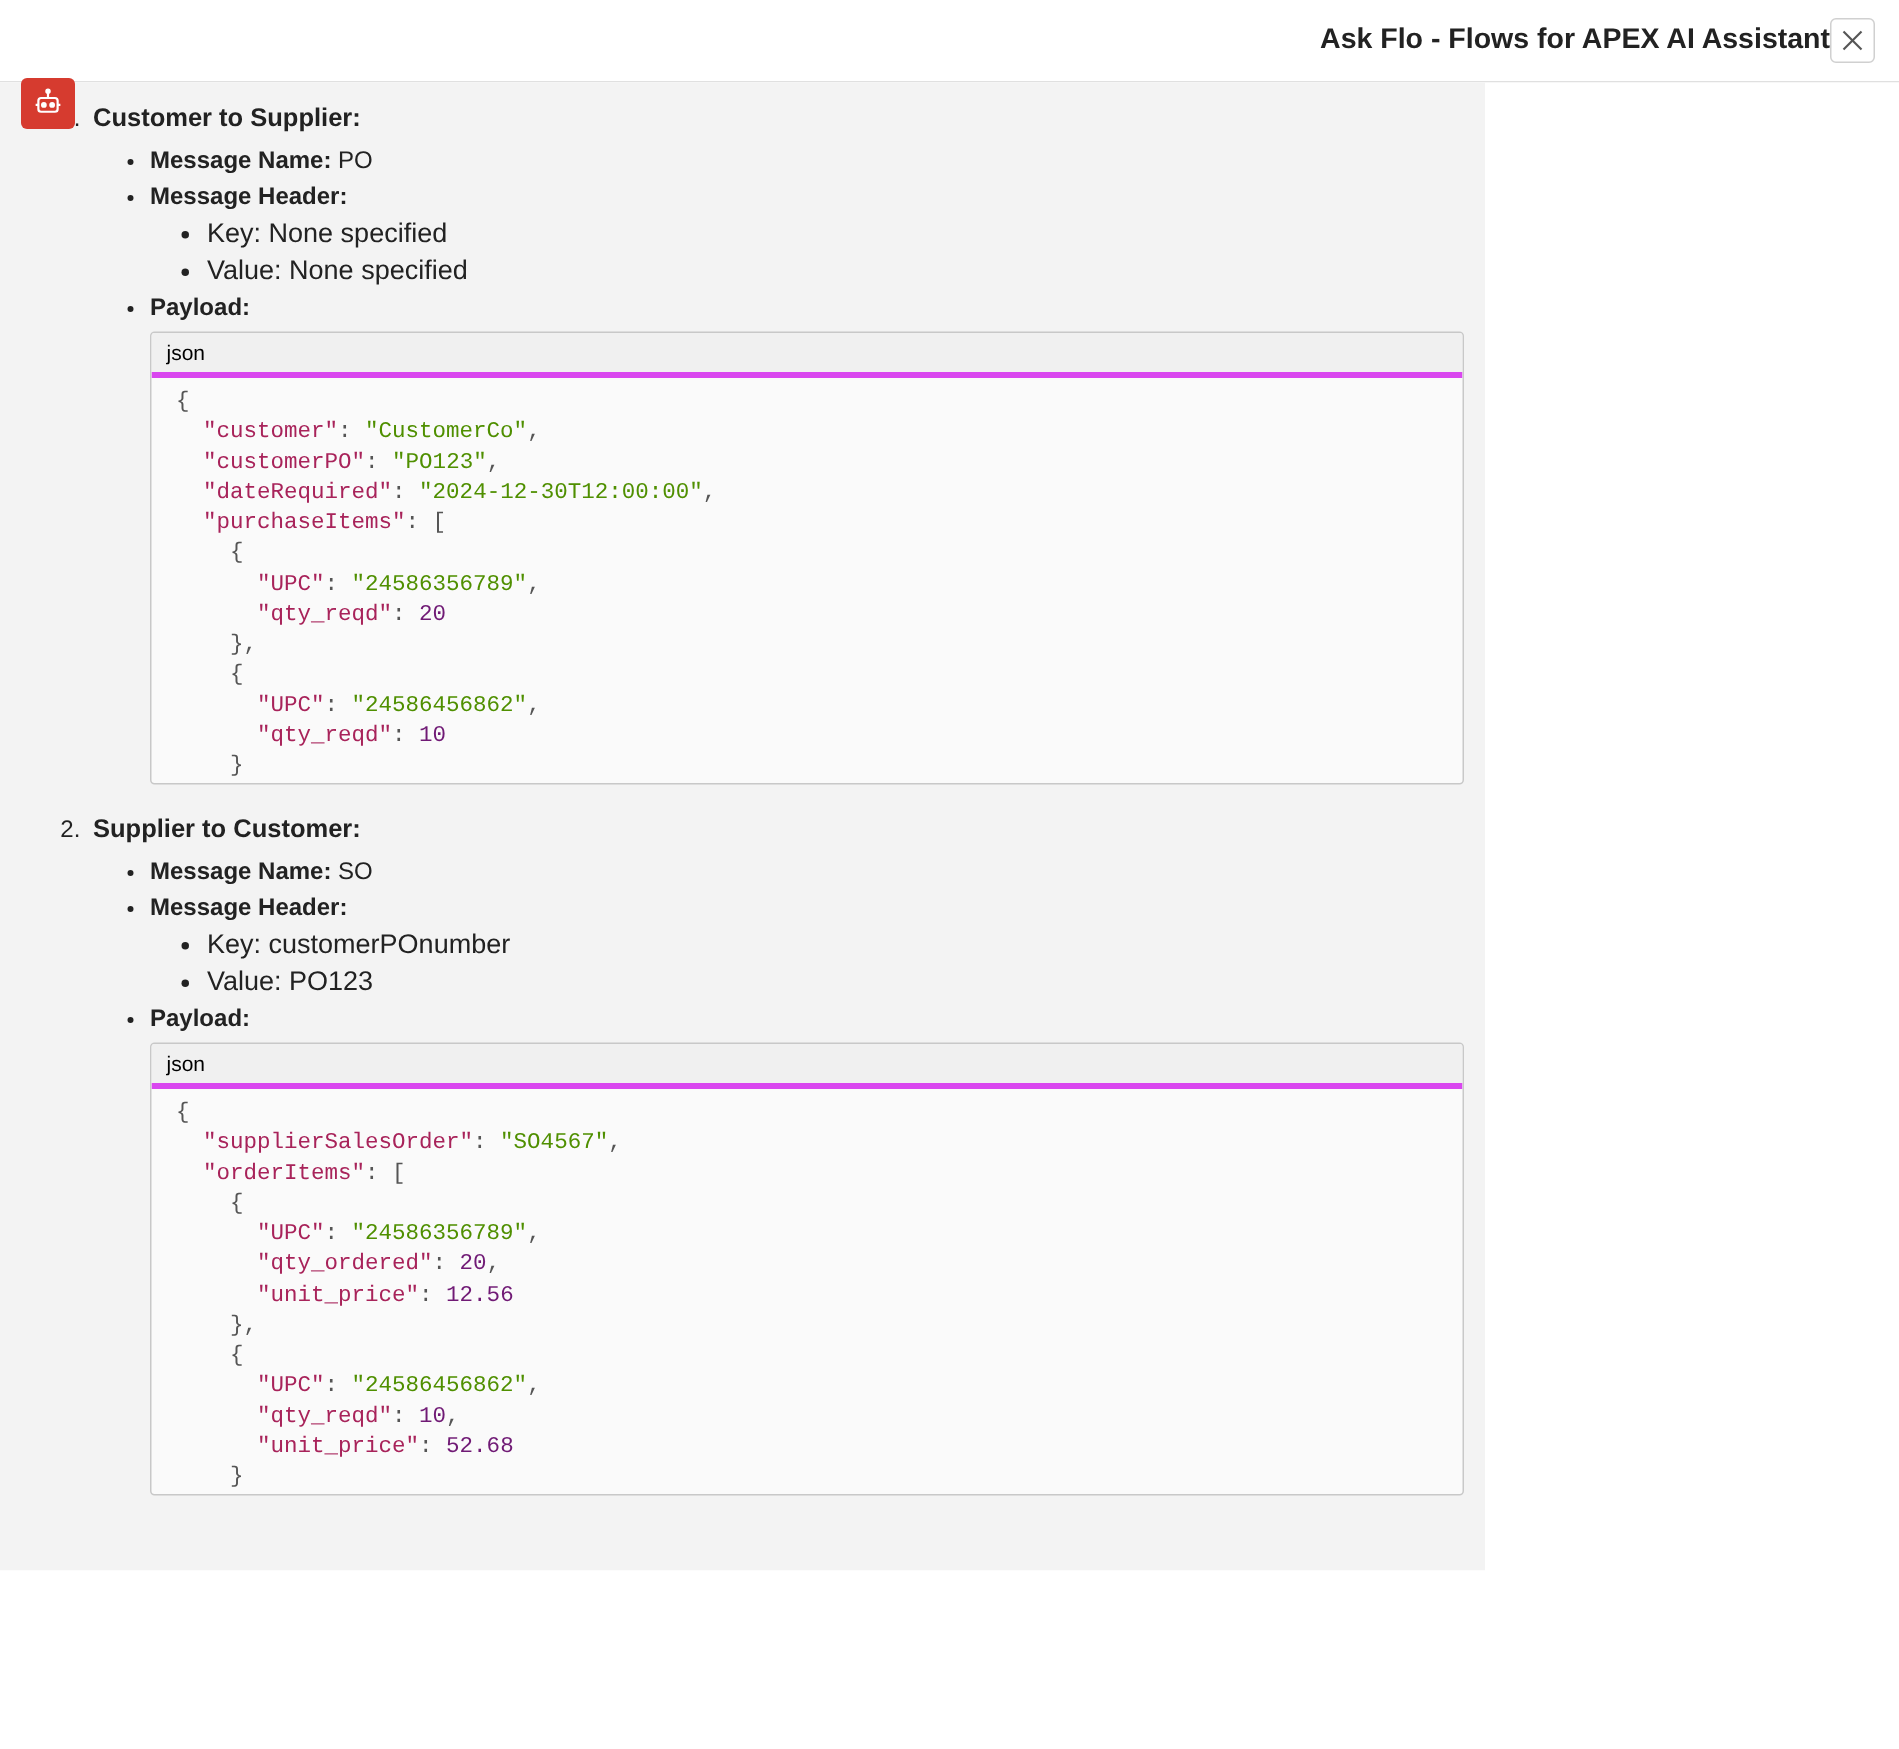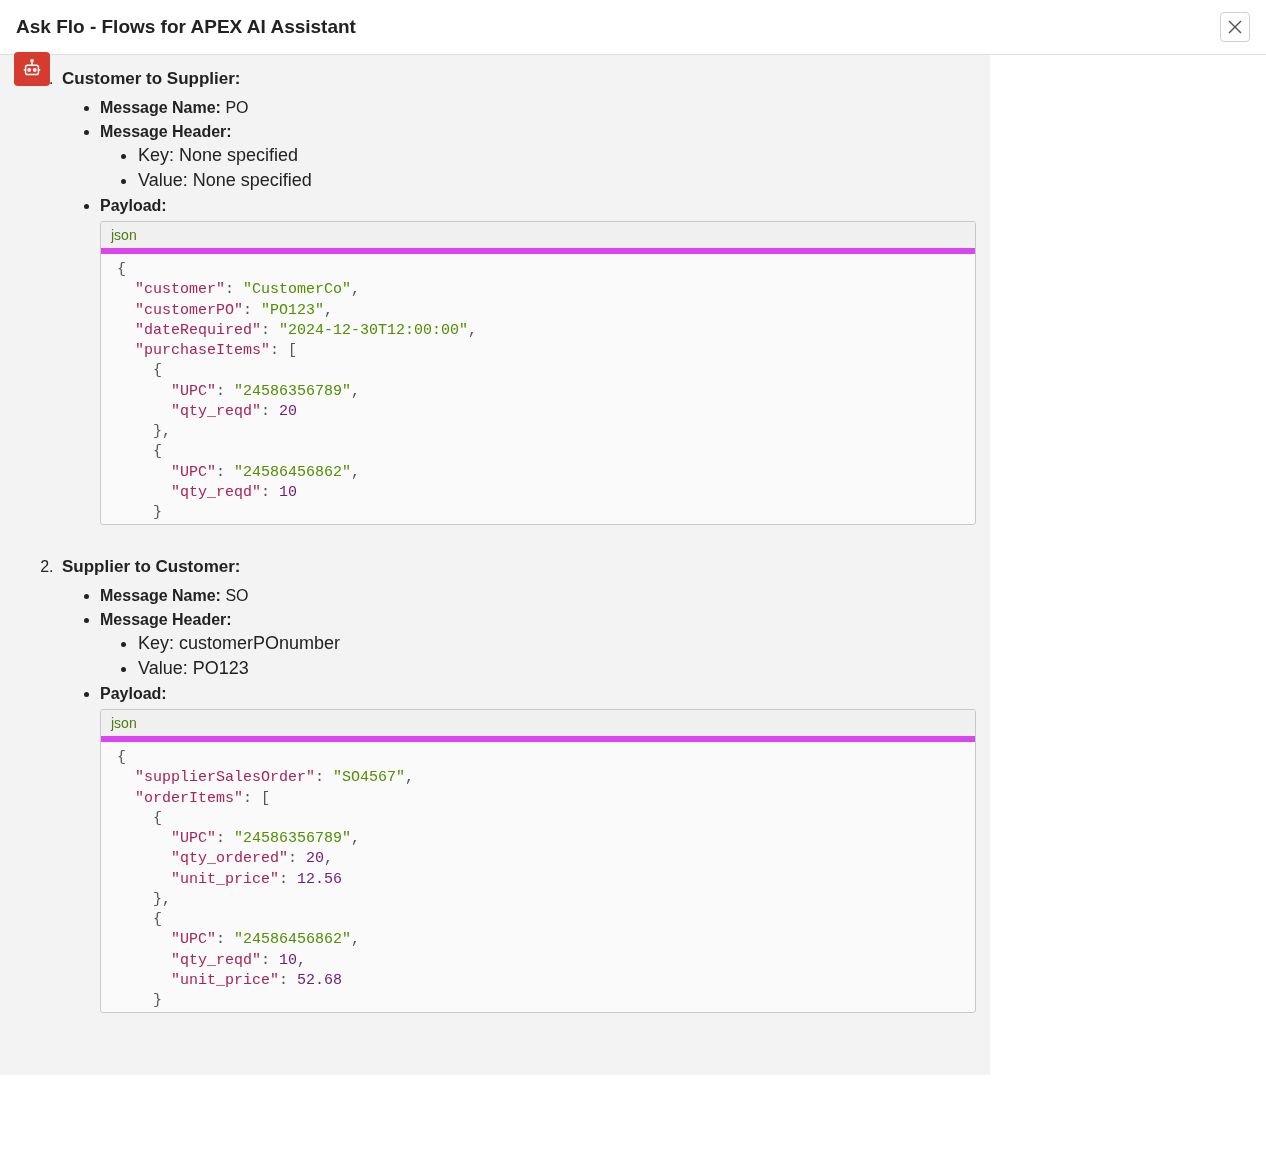--- a/index.html
+++ b/index.html
@@ -6,21 +6,21 @@
   body {
     margin: 0;
     font-family: -apple-system, BlinkMacSystemFont, "Segoe UI", Helvetica, Arial, sans-serif;
     background: #fff;
     color: #222;
     font-size: 16px;
   }
   .header {
     display: flex;
     align-items: center;
-    justify-content: space-between;
+    justify-content: flex-end;
     padding: 12px 16px;
     border-bottom: 1px solid #e0e0e0;
     background: #fff;
   }
   .header-title {
     font-weight: 700;
     font-size: 19px;
   }
   .close-btn {
     width: 30px;
@@ -59,21 +59,21 @@
   .avatar svg { width: 22px; height: 22px; }
   .intro {
     padding: 8px 0 6px 60px;
     font-size: 16px;
   }
   ol.main-list {
     margin: 14px 0 0 0;
     padding-left: 44px;
   }
   ol.main-list > li {
-    margin-bottom: 32px;
+    margin-bottom: 20px;
     padding-left: 4px;
   }
   ol.main-list > li::marker {
     font-size: 16px;
   }
   .section-title {
     font-weight: 700;
     font-size: 17px;
   }
   ul.bullets {
@@ -98,22 +98,22 @@
   .code-container {
     margin-top: 6px;
     border: 1px solid #c8c8c8;
     border-radius: 3px;
     background: #fafafa;
     overflow: hidden;
   }
   .code-header {
     padding: 5px 10px;
     font-size: 14px;
-    color: #4d7c0f;
-    border-bottom: 6px solid #d946ef;
+    color: #000000;
+    border-bottom: 4px solid #d946ef;
     background: #f0f0f0;
   }
   .code-body {
     font-family: "SFMono-Regular", Consolas, "Liberation Mono", Menlo, monospace;
     font-size: 15px;
     line-height: 1.35;
     padding: 6px 10px 6px 16px;
     height: 270px;
     overflow-y: scroll;
     white-space: pre;

